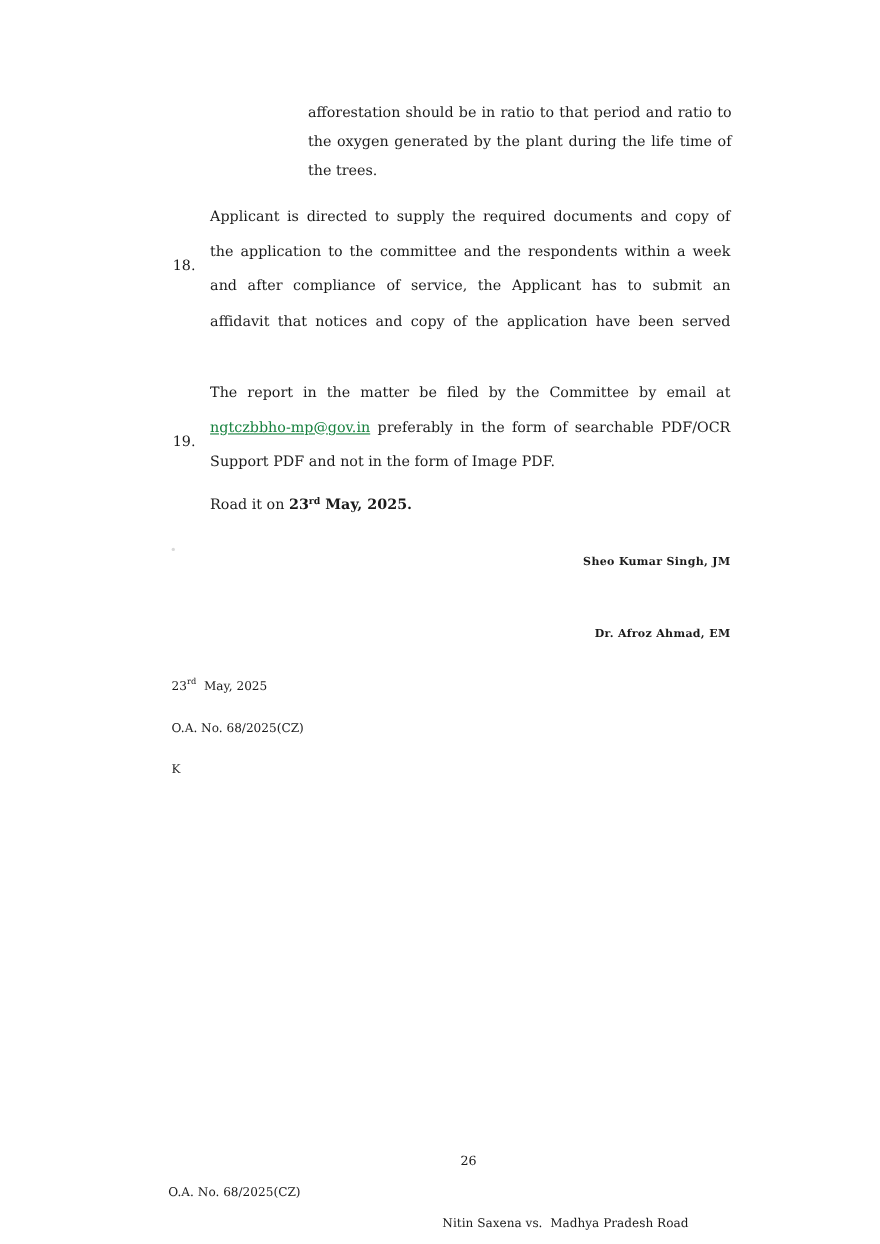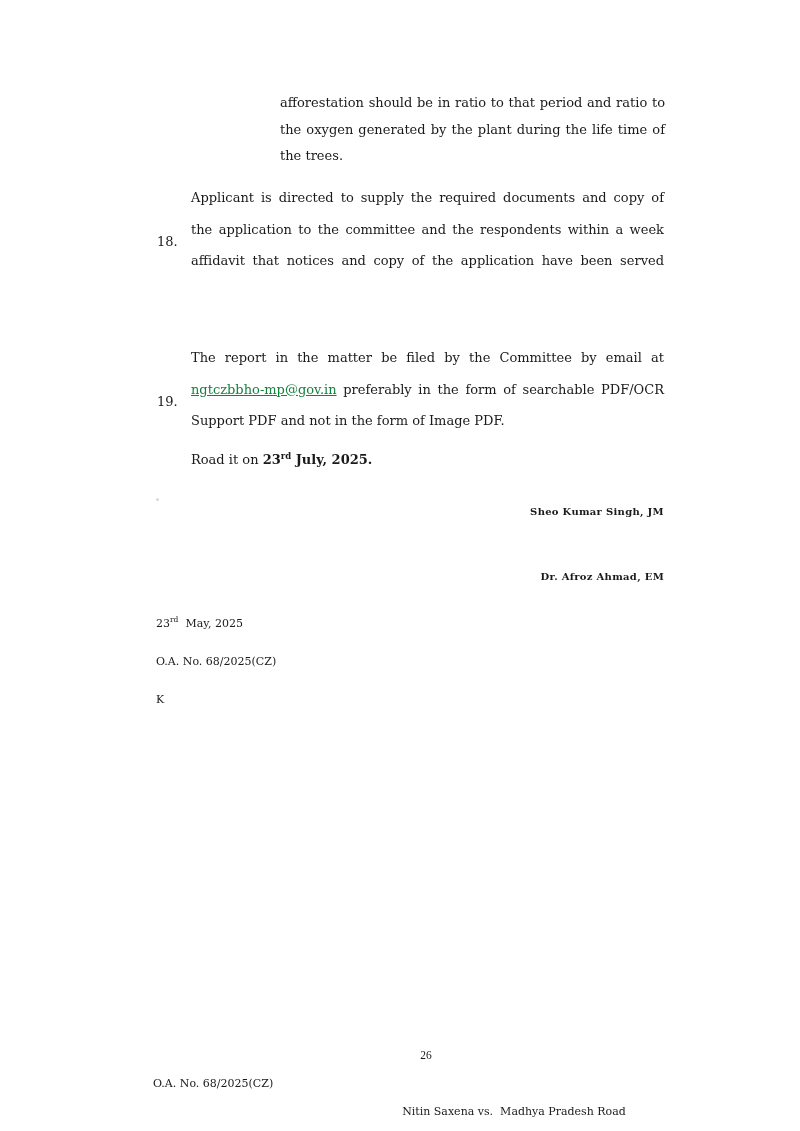--- a/index.html
+++ b/index.html
@@ -68,21 +68,21 @@
 
   .speck {
     position: absolute; left: 156px; top: 498px;
     width: 3px; height: 3px; border-radius: 50%;
     background: #d9d9d9;
   }
 
   .footer-page {
     left: 402px; top: 1049px; width: 48px;
     text-align: center;
-    font-size: 11.5px; line-height: 13px; font-family: Liberation Serif, serif;
+    font-size: 11.5px; line-height: 13px;
   }
   .footer-case-no {
     left: 153px; top: 1077px;
     font-size: 11px; line-height: 13px;
   }
   .footer-title {
     left: 396px; top: 1077px; width: 236px;
     text-align: center;
     font-size: 11px; line-height: 14px;
     white-space: pre-wrap;
@@ -96,31 +96,32 @@
   <div class="block bodytext para-cont">
     <div class="jline">afforestation should be in ratio to that period and ratio to</div>
     <div class="jline">the oxygen generated by the plant during the life time of</div>
     <div class="jlast">the trees.</div>
   </div>
 
   <div class="block bodytext item item-18">
     <span class="num">18.</span>
     <div class="jline">Applicant is directed to supply the required documents and copy of</div>
     <div class="jline">the application to the committee and the respondents within a week</div>
+    <div class="jline">and after compliance of service, the Applicant has to submit an</div>
     <div class="jline">affidavit that notices and copy of the application have been served</div>
   </div>
 
   <div class="block bodytext item item-19">
     <span class="num">19.</span>
     <div class="jline">The report in the matter be filed by the Committee by email at</div>
     <div class="jline"><a class="email">ngtczbbho-mp@gov.in</a><span> preferably in the form of searchable PDF/OCR</span></div>
     <div class="jlast">Support PDF and not in the form of Image PDF.</div>
   </div>
 
-  <div class="block listline"><span>Road it on </span><b><span>23</span><sup>rd</sup><span> July, 2025.</span></b></div>
+  <div class="block listline"><span>Road it on </span><b><span>23</span><sup>rd</sup><span> May, 2025.</span></b></div>
 
   <div class="speck"></div>
 
   <div class="block sig sig1">Sheo Kumar Singh, JM</div>
   <div class="block sig sig2">Dr. Afroz Ahmad, EM</div>
 
   <div class="block dateblock">
     <div><span>23</span><sup>rd</sup><span>  May, 2025</span></div>
     <div>O.A. No. 68/2025(CZ)</div>
     <div>K</div>

